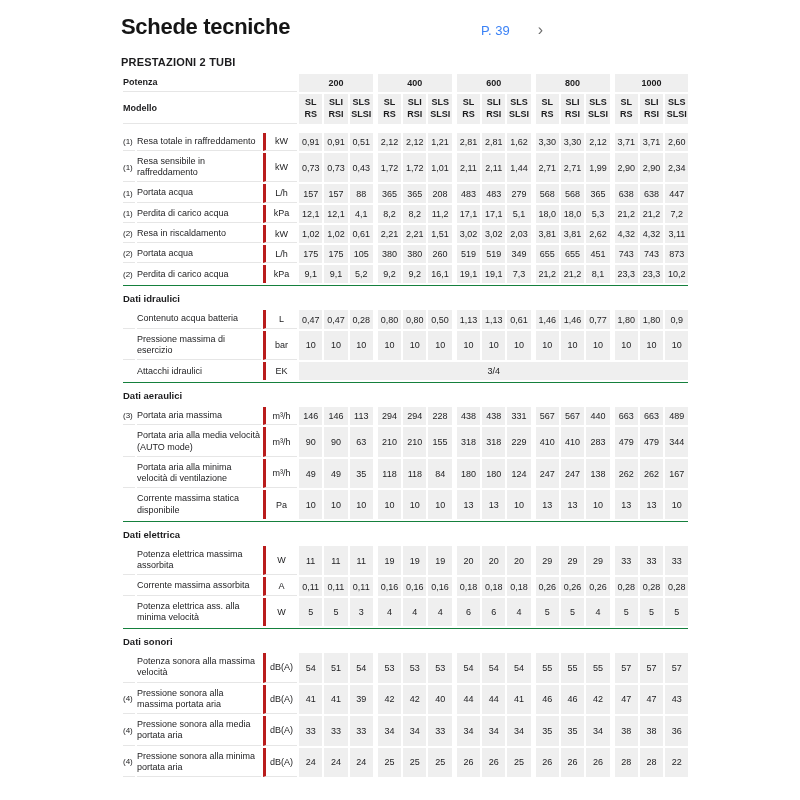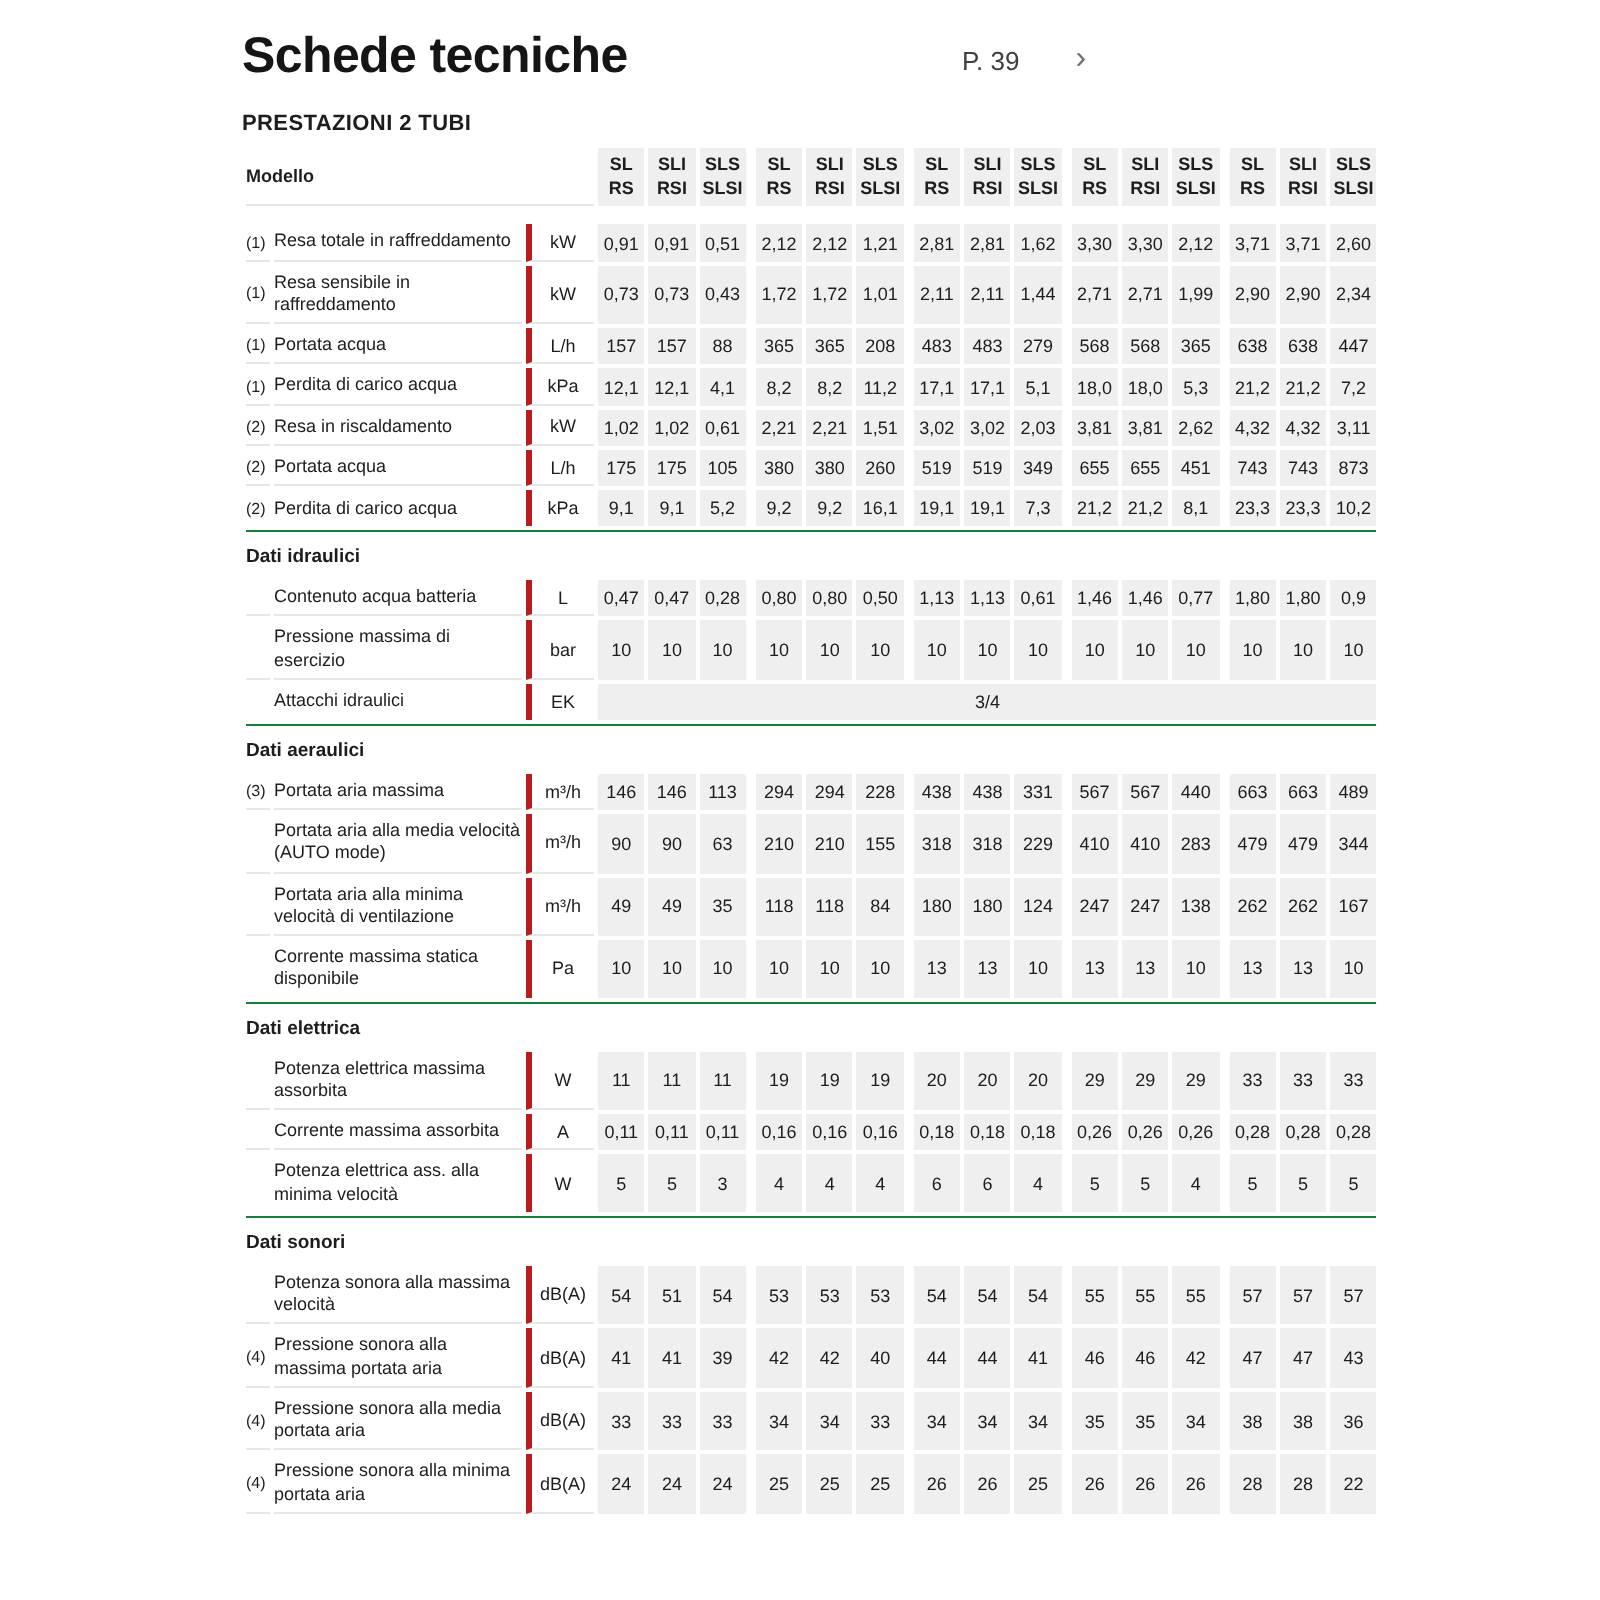--- a/index.html
+++ b/index.html
@@ -1,22 +1,22 @@
 <!DOCTYPE html>
 <html><head>
 <meta charset="utf-8">
 <style>
   *{box-sizing:border-box}
   html,body{margin:0;padding:0}
   body{width:800px;height:800px;background:#ffffff;font-family:"Liberation Sans",sans-serif;color:#1d1d1f;position:relative}
   .content{position:absolute;left:121px;top:14px;width:572px}
   .header{position:relative;height:36px}
-  h1{margin:0;font-size:25px;font-weight:700;letter-spacing:-.3px;color:#151515}
+  h1{margin:0;font-size:22px;font-weight:700;letter-spacing:-.3px;color:#151515}
   .pagenav{position:absolute;left:360px;top:8px;display:flex;gap:28px;align-items:center}
-  .pageno{font-size:13px;color:#404040}
+  .pageno{font-size:13px;color:#3b82f6}
   .chev{color:#6f6f6f;font-size:16px;line-height:1;cursor:pointer}
   .subtitle{font-size:11px;font-weight:700;margin-top:6px;letter-spacing:.2px}
   table{border-collapse:separate;border-spacing:2px;table-layout:fixed;margin-top:4px}
   td{padding:0;font-size:9px;vertical-align:middle;overflow:hidden}
   .val{background:#efefef;text-align:center;padding:4px 0;color:#1d1d1f}
   .b{font-weight:700}
   .mdl{line-height:1.3;padding:3px 0}
   .lbl{text-align:left;line-height:1.25;padding:3px 0}
   .hdl{font-weight:700}
   .note{font-size:8px;color:#1d1d1f}
@@ -59,20 +59,32 @@
         <col style="width:23.3px">
         <col style="width:23.3px">
         <col style="width:23.3px">
         <col style="width:1px">
         <col style="width:23.3px">
         <col style="width:23.3px">
         <col style="width:23.3px">
       </colgroup>
       <tbody>
         <tr>
+          <td colspan="3" class="lbl hdl bb">Potenza</td>
+          <td colspan="3" class="val b">200</td>
+          <td class="gap"></td>
+          <td colspan="3" class="val b">400</td>
+          <td class="gap"></td>
+          <td colspan="3" class="val b">600</td>
+          <td class="gap"></td>
+          <td colspan="3" class="val b">800</td>
+          <td class="gap"></td>
+          <td colspan="3" class="val b">1000</td>
+        </tr>
+        <tr>
           <td colspan="3" class="lbl hdl bb">Modello</td>
           <td class="val b mdl">SL<br>RS</td>
           <td class="val b mdl">SLI<br>RSI</td>
           <td class="val b mdl">SLS<br>SLSI</td>
           <td class="gap"></td>
           <td class="val b mdl">SL<br>RS</td>
           <td class="val b mdl">SLI<br>RSI</td>
           <td class="val b mdl">SLS<br>SLSI</td>
           <td class="gap"></td>
           <td class="val b mdl">SL<br>RS</td>

